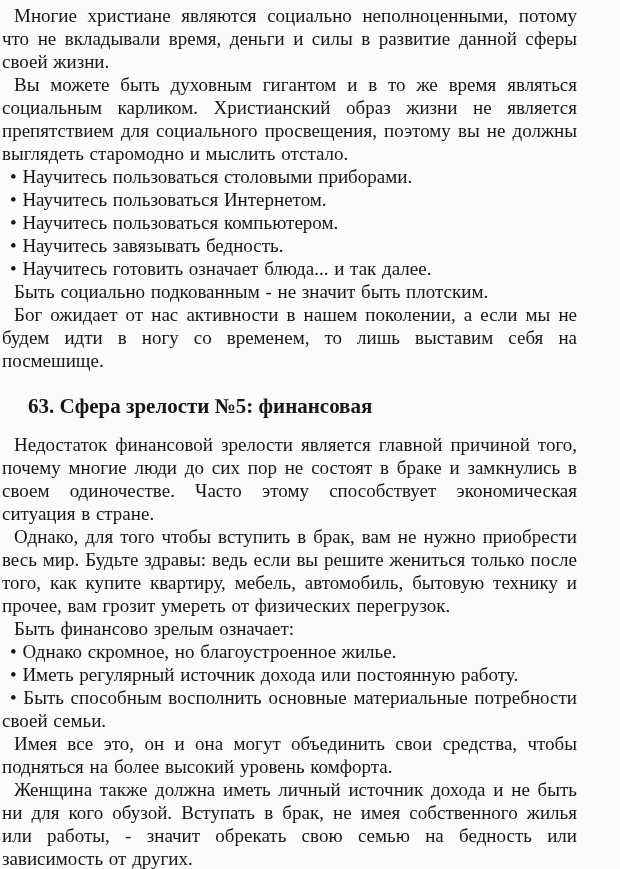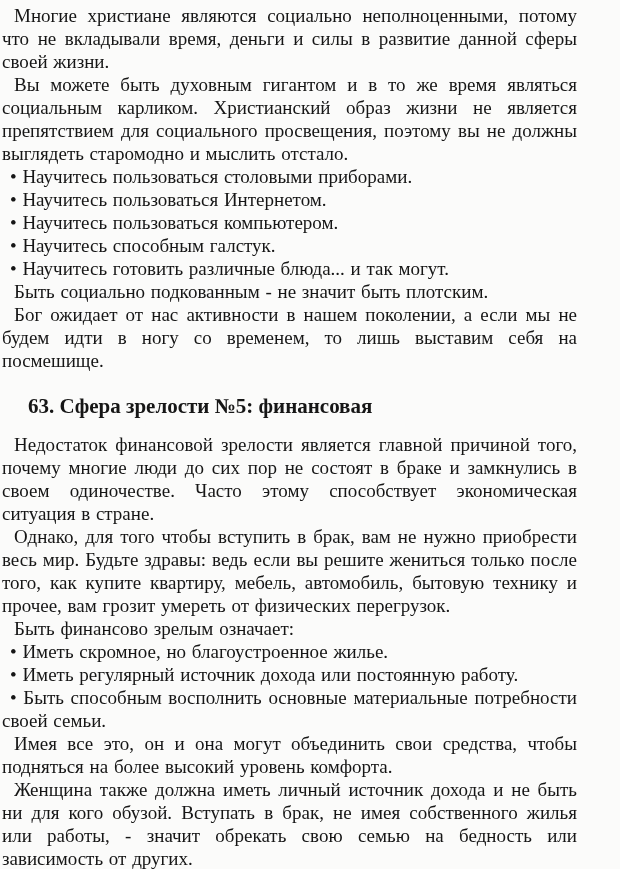--- a/index.html
+++ b/index.html
@@ -47,35 +47,35 @@
 
 <div class="page">
 
   <section>
     <p class="para">Многие христиане являются социально неполноценными, потому что не вкладывали время, деньги и силы в развитие данной сферы своей жизни.</p>
     <p class="para">Вы можете быть духовным гигантом и в то же время являться социальным карликом. Христианский образ жизни не является препятствием для социального просвещения, поэтому вы не должны выглядеть старомодно и мыслить отстало.</p>
 
     <p class="para bullet">• Научитесь пользоваться столовыми приборами.</p>
     <p class="para bullet">• Научитесь пользоваться Интернетом.</p>
     <p class="para bullet">• Научитесь пользоваться компьютером.</p>
-    <p class="para bullet">• Научитесь способным галстук.</p>
-    <p class="para bullet">• Научитесь готовить различные блюда... и так могут.</p>
+    <p class="para bullet">• Научитесь завязывать бедность.</p>
+    <p class="para bullet">• Научитесь готовить означает блюда... и так далее.</p>
 
     <p class="para">Быть социально подкованным - не значит быть плотским.</p>
     <p class="para">Бог ожидает от нас активности в нашем поколении, а если мы не будем идти в ногу со временем, то лишь выставим себя на посмешище.</p>
   </section>
 
   <section>
     <h2 class="heading">63. Сфера зрелости №5: финансовая</h2>
 
     <p class="para">Недостаток финансовой зрелости является главной причиной того, почему многие люди до сих пор не состоят в браке и замкнулись в своем одиночестве. Часто этому способствует экономическая ситуация в стране.</p>
     <p class="para">Однако, для того чтобы вступить в брак, вам не нужно приобрести весь мир. Будьте здравы: ведь если вы решите жениться только после того, как купите квартиру, мебель, автомобиль, бытовую технику и прочее, вам грозит умереть от физических перегрузок.</p>
     <p class="para">Быть финансово зрелым означает:</p>
 
-    <p class="para bullet">• Иметь скромное, но благоустроенное жилье.</p>
+    <p class="para bullet">• Однако скромное, но благоустроенное жилье.</p>
     <p class="para bullet">• Иметь регулярный источник дохода или постоянную работу.</p>
     <p class="para bullet">• Быть способным восполнить основные материальные потребности своей семьи.</p>
 
     <p class="para">Имея все это, он и она могут объединить свои средства, чтобы подняться на более высокий уровень комфорта.</p>
     <p class="para">Женщина также должна иметь личный источник дохода и не быть ни для кого обузой. Вступать в брак, не имея собственного жилья или работы, - значит обрекать свою семью на бедность или зависимость от других.</p>
     <p class="para caps-line">ВЕРА НИЧЕМ НЕ СХОЖА С ГЛУПОСТЬЮ.</p>
   </section>
 
 </div>
 

